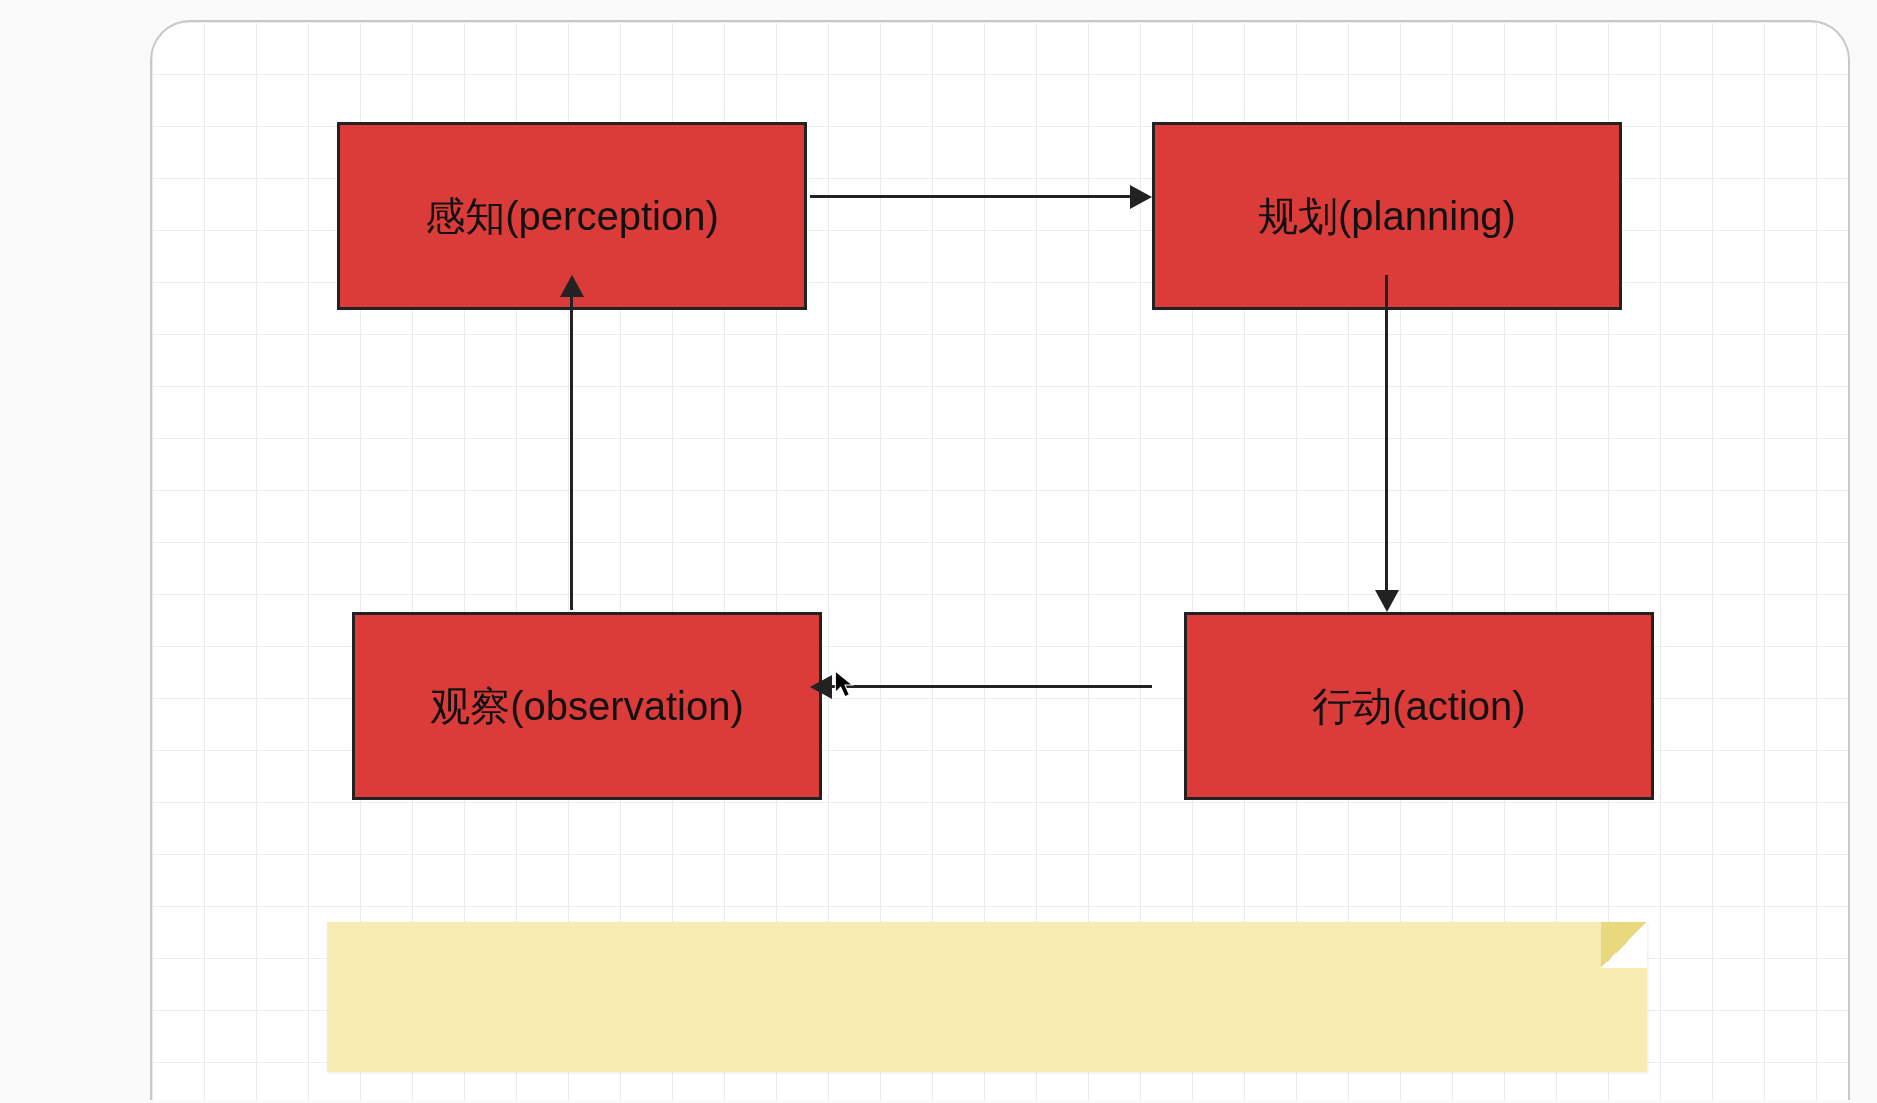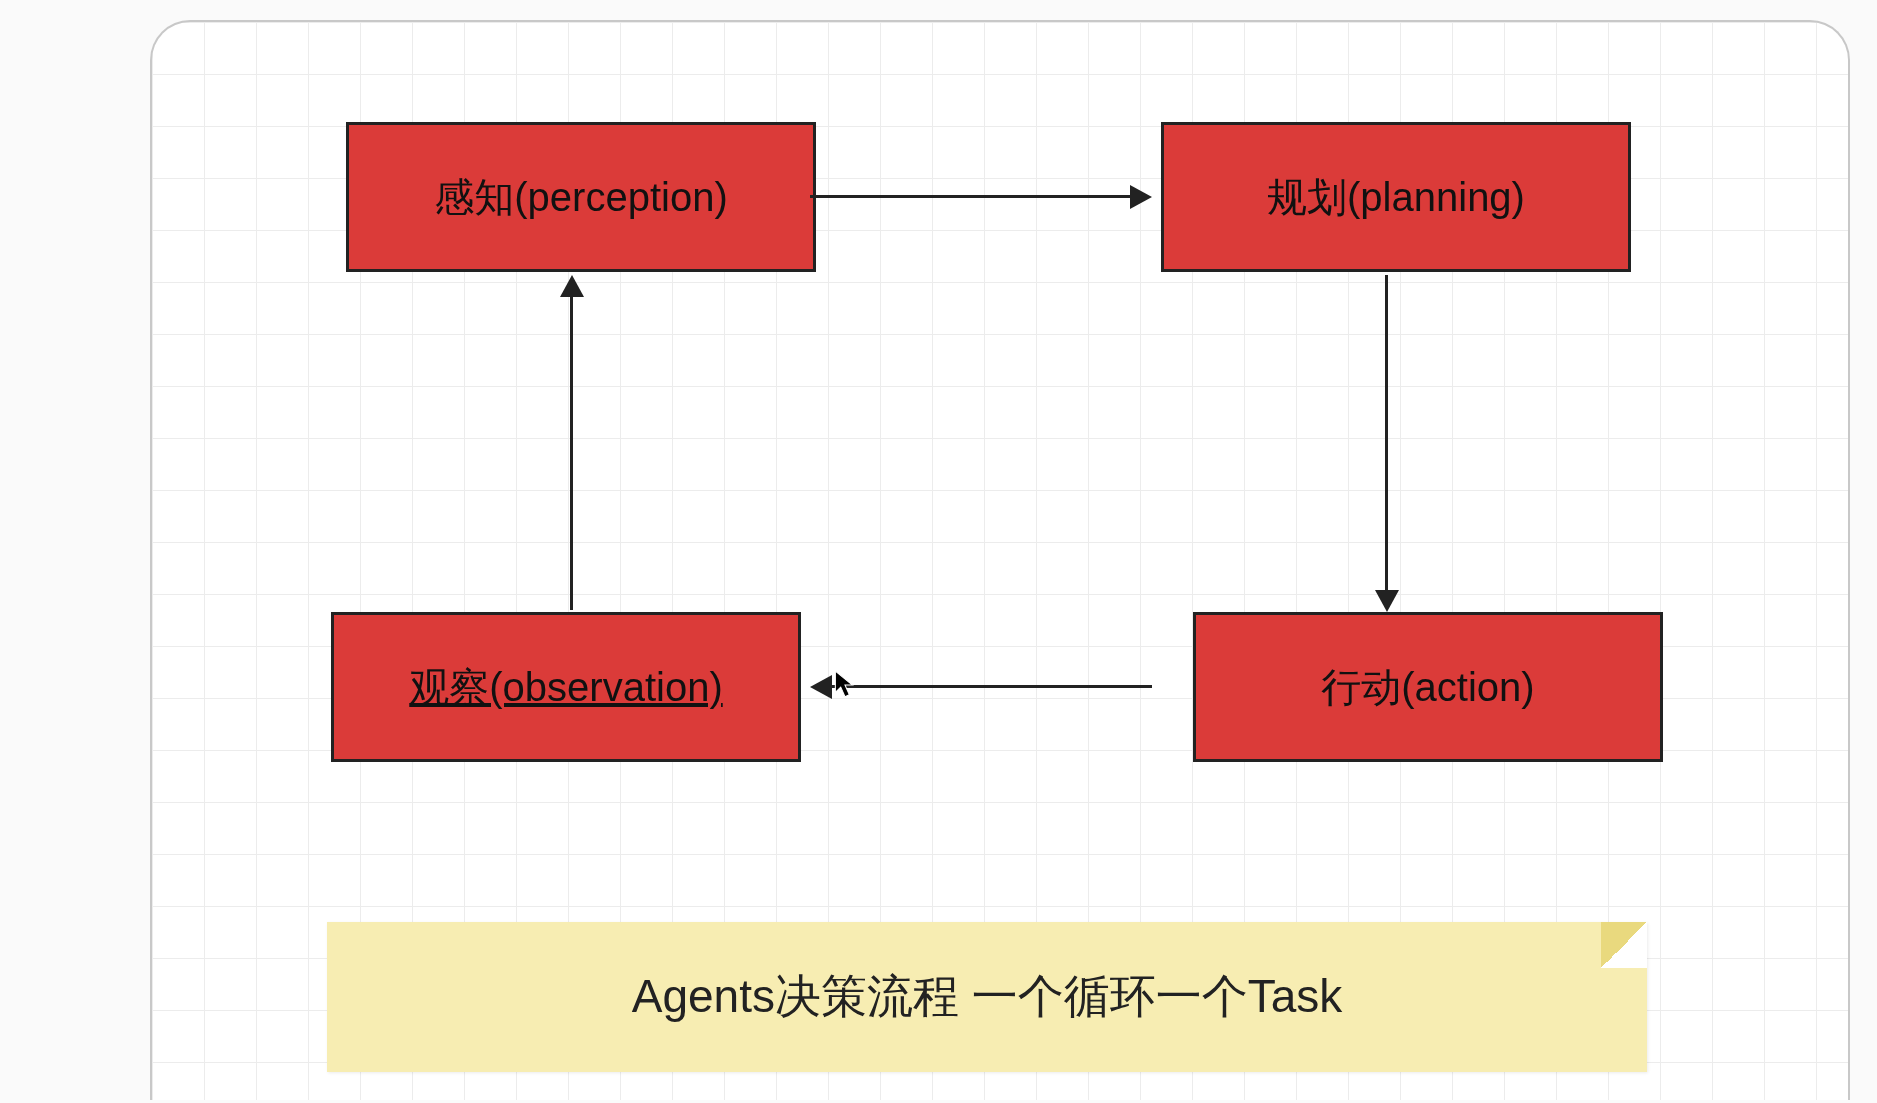--- a/index.html
+++ b/index.html
@@ -22,36 +22,35 @@
         linear-gradient(to bottom, #ececec 1px, transparent 1px);
       background-size: 52px 52px;
       border: 2px solid #c8c8c8;
       border-top-left-radius: 40px;
       border-top-right-radius: 40px;
       border-bottom: none;
     }
     .box {
       position: absolute;
       width: 470px;
-      height: 150px;
+      height: 188px;
       background: #db3b39;
       border: 3px solid #222;
       display: flex;
       align-items: center;
       justify-content: center;
       font-size: 40px;
       font-weight: 500;
       color: #111;
       text-align: center;
       line-height: 1.2;
-      margin-left: 9px;
     }
     #box-perception { left: 185px;  top: 100px; }
     #box-planning   { left: 1000px; top: 100px; }
-    #box-observation{ left: 170px;  top: 590px; text-decoration: underline; }
+    #box-observation{ left: 200px;  top: 590px; }
     #box-action     { left: 1032px; top: 590px; }
 
     .arrow-line {
       position: absolute;
       background: #222;
     }
     .arrow-h { height: 3px; }
     .arrow-v { width: 3px; }
 
     .arrowhead {
@@ -123,20 +122,19 @@
   <div class="arrow-line arrow-v" style="left:1233px; top:253px; height:315px;"></div>
   <div class="arrowhead head-down" style="left:1223px; top:568px;"></div>
 
   <div class="arrow-line arrow-h" style="left:680px; top:663px; width:320px;"></div>
   <div class="arrowhead head-left" style="left:658px; top:653px;"></div>
 
   <div class="arrow-line arrow-v" style="left:418px; top:273px; height:315px;"></div>
   <div class="arrowhead head-up" style="left:408px; top:253px;"></div>
 
   <div class="note">
-    <span>Agents决策流程  一个循环一个Task</span>
     <div class="note-fold"></div>
   </div>
 
   <svg class="cursor" viewBox="0 0 20 28">
     <path d="M1 1 L1 21 L6 16 L10 25 L14 23 L10 14 L17 14 Z" fill="#000" stroke="#fff" stroke-width="1"></path>
   </svg>
 </div>
 
 </body></html>

